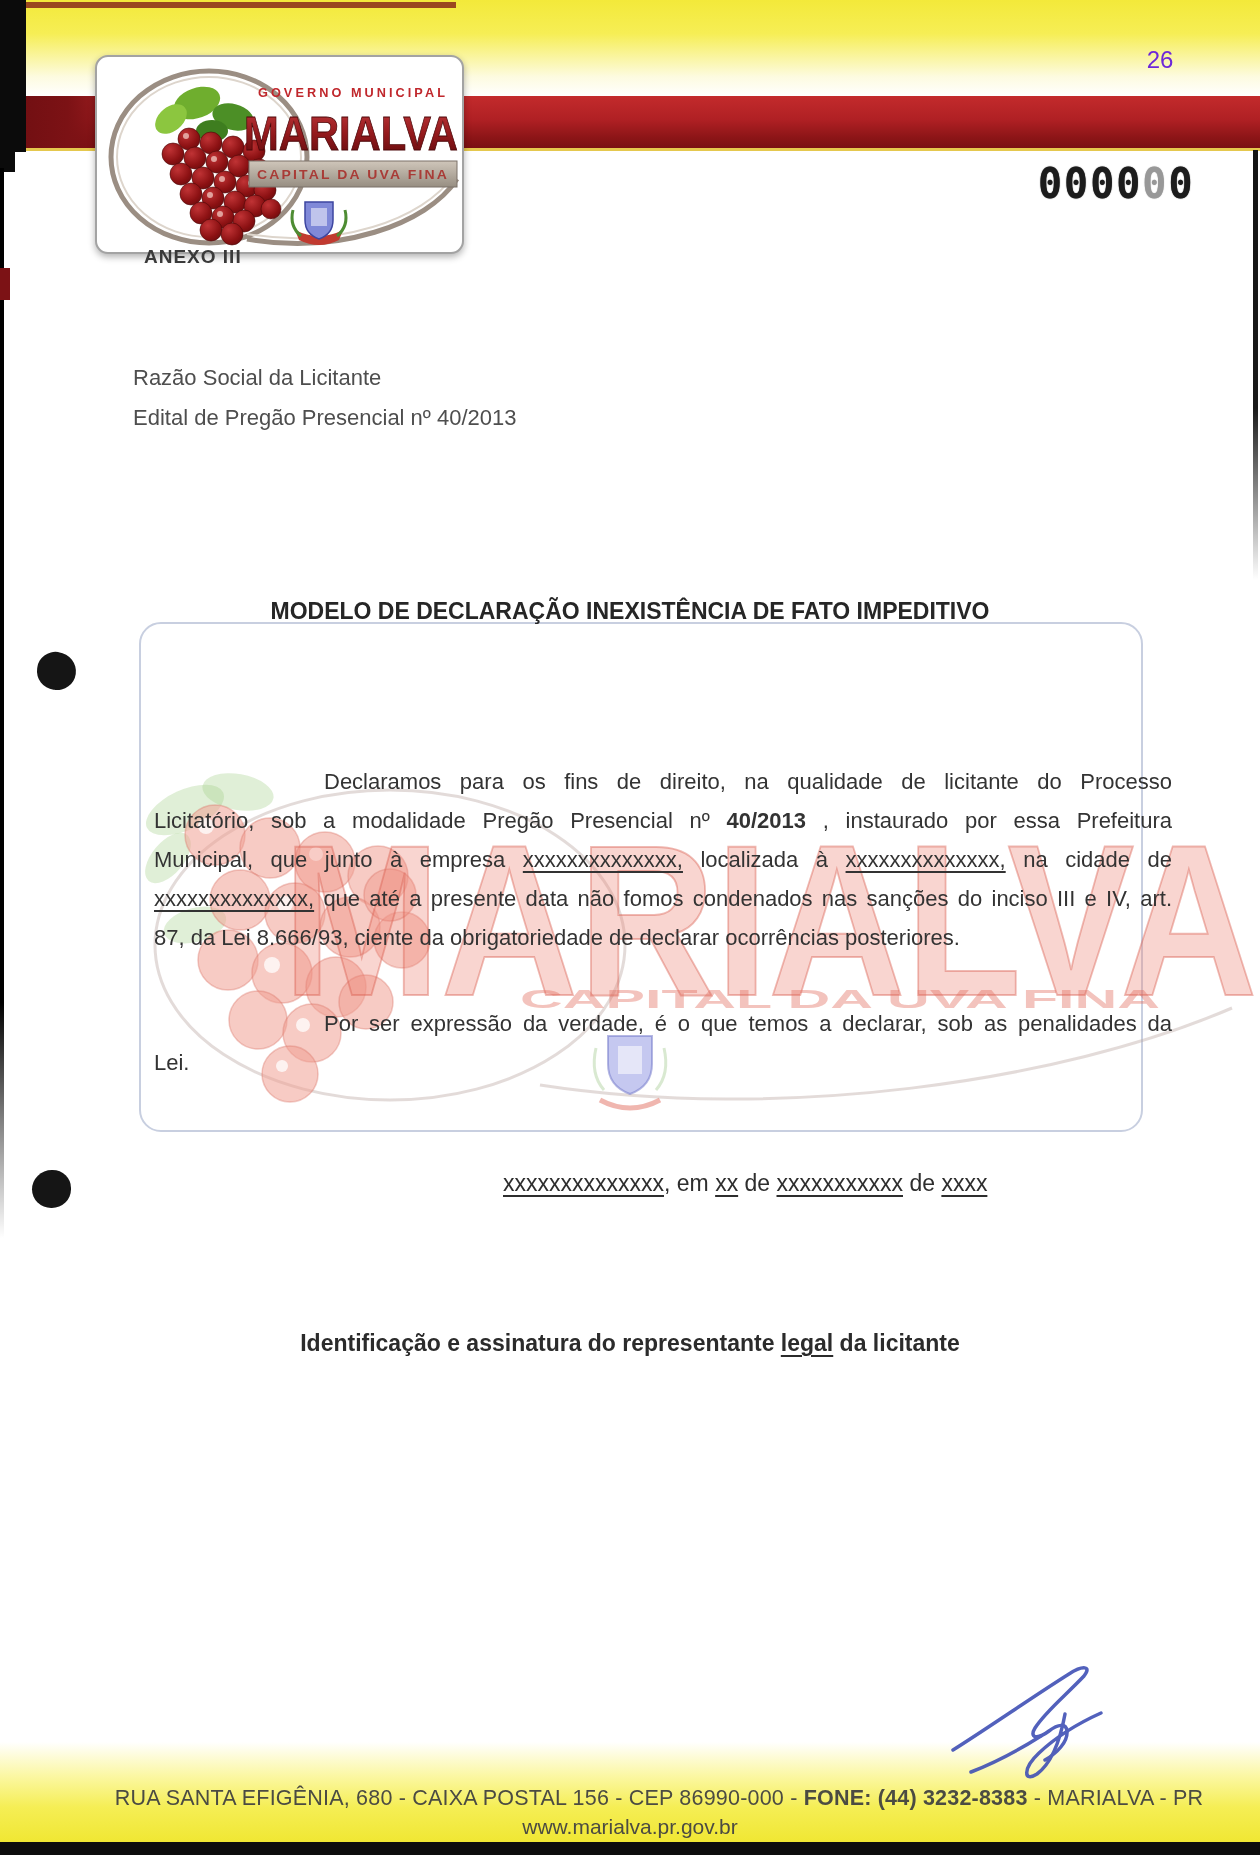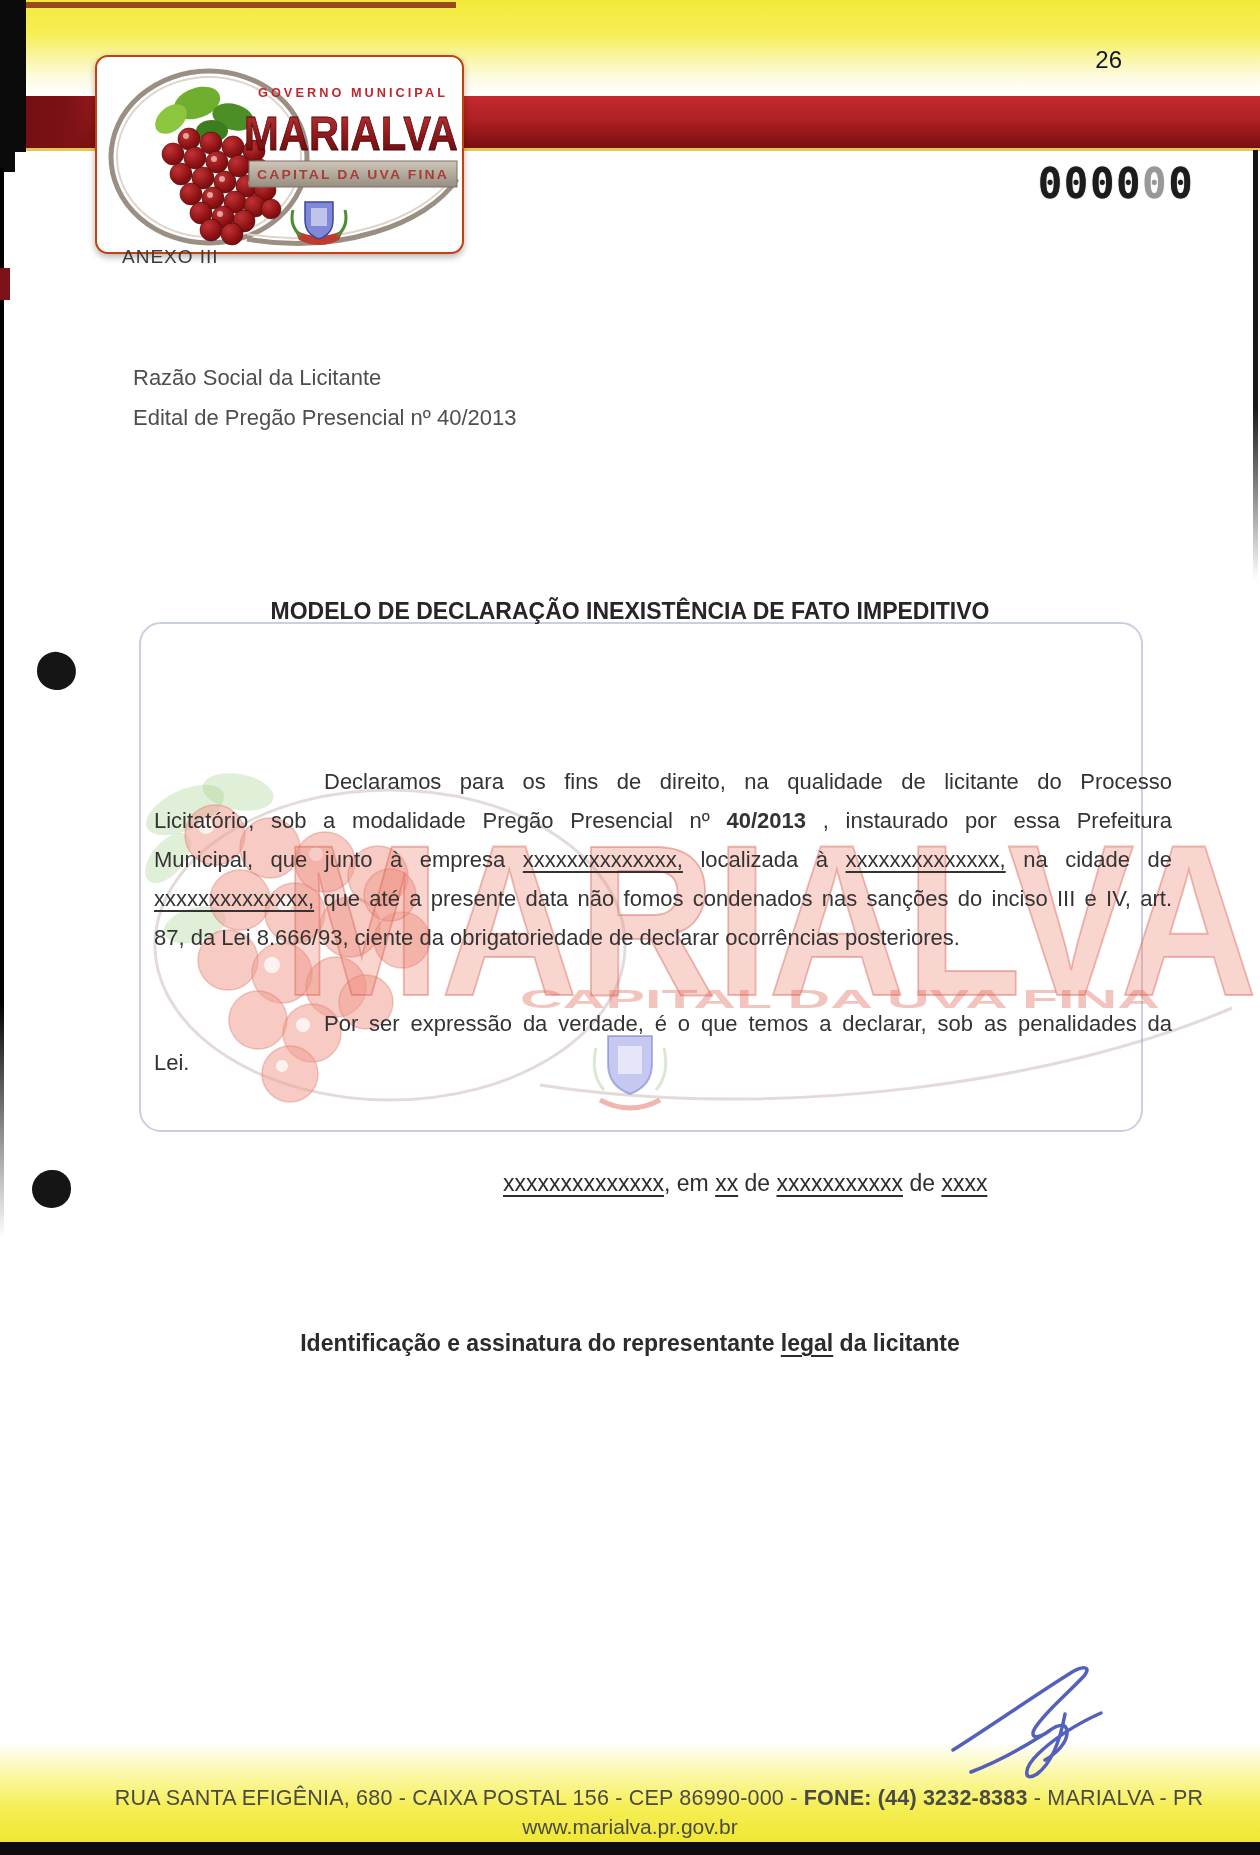--- a/index.html
+++ b/index.html
@@ -20,28 +20,28 @@
   .edge-black-line{position:absolute;left:0;top:168px;width:4px;height:1070px;
         background:linear-gradient(to bottom,#000 0%,#000 78%,rgba(0,0,0,0) 100%);}
   .edge-right-line{position:absolute;left:1253px;top:150px;width:5px;height:430px;
         background:linear-gradient(to bottom,#141414 0%,#1a1a1a 60%,rgba(0,0,0,0) 100%);}
   .red-nub{position:absolute;left:0;top:268px;width:10px;height:32px;background:#7c1215;}
   .hole{position:absolute;width:39px;height:38px;background:#151515;border-radius:50%;}
   .hole1{left:37px;top:652px;transform:rotate(8deg);border-radius:48% 52% 50% 50%;}
   .hole2{left:32px;top:1170px;border-radius:52% 48% 50% 50%;}
   
   .logo-card{position:absolute;left:95px;top:55px;width:365px;height:195px;background:#fff;
-        border:2px solid #c2410c;border-radius:13px;box-shadow:0 3px 7px rgba(0,0,0,.3);z-index:3;}
-  .page-number{position:absolute;left:1062px;top:46px;width:60px;text-align:right;
-        font-size:24px;color:#0f172a;}
+        border:2px solid #a3a3a3;border-radius:13px;box-shadow:0 3px 7px rgba(0,0,0,.3);z-index:3;}
+  .page-number{position:absolute;left:1130px;top:46px;width:60px;text-align:center;
+        font-size:24px;color:#6d28d9;}
   .stamp{position:absolute;left:1038px;top:160px;font-family:"DejaVu Sans Mono",monospace;
         font-weight:bold;font-size:40px;color:#1c1c1c;letter-spacing:2px;
         transform:scaleY(1.05);text-shadow:0 0 1px #333;}
   .stamp .faded{opacity:.45;}
-  .anexo{position:absolute;left:122px;top:246px;font-size:19px;font-weight:normal;color:#3a3a3a;
+  .anexo{position:absolute;left:144px;top:246px;font-size:19px;font-weight:bold;color:#3a3a3a;
         letter-spacing:1px;z-index:4;}
   
   .info{position:absolute;left:133px;top:358px;font-size:22px;color:#4e4e4e;z-index:5;}
   .info div{height:40px;line-height:40px;}
   
   .doc-title{position:absolute;left:0;top:598px;width:1260px;text-align:center;
         font-size:23px;font-weight:bold;color:#262626;z-index:5;}
   
   .content-box{position:absolute;left:139px;top:622px;width:1000px;height:506px;
         border:2px solid #c8cfe0;border-radius:22px;z-index:1;}

